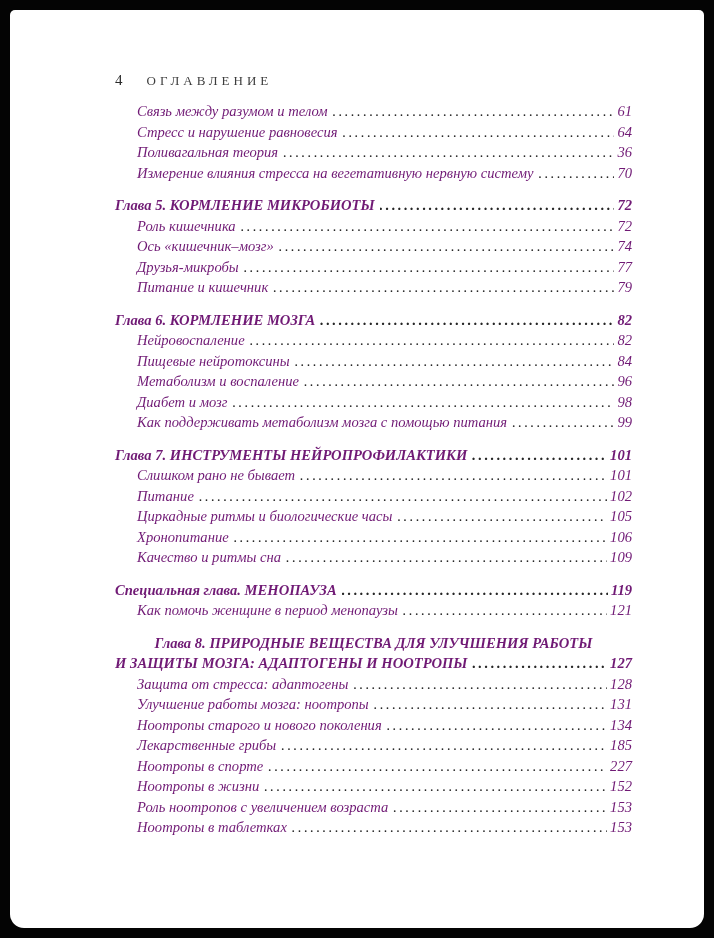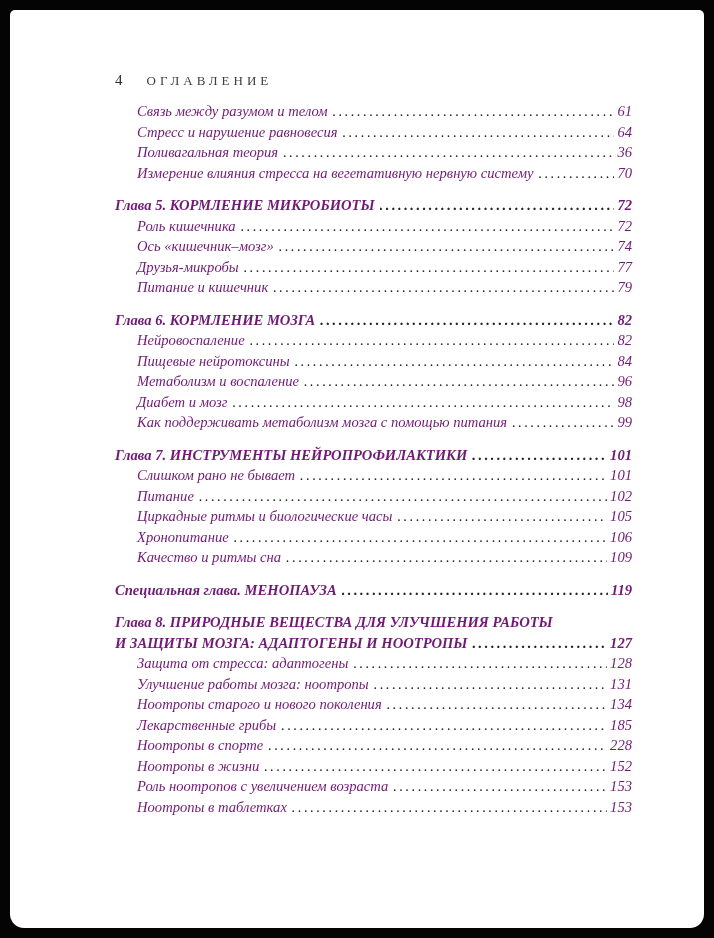--- a/index.html
+++ b/index.html
@@ -45,20 +45,21 @@
   }
   .toc-entry {
     font-size: 14.6px;
     line-height: 20.5px;
     color: #701a75;
     font-style: italic;
   }
   .toc-entry.chapter {
     font-weight: bold;
     margin-top: 12px;
+    text-align: center;
   }
   .toc-entry.sub .toc-line {
     padding-left: 22px;
   }
   .toc-line {
     display: flex;
     align-items: baseline;
   }
   .toc-line1 {
     white-space: nowrap;
@@ -239,20 +240,27 @@
             <span class="toc-page">109</span>
           </div>
         </div>
         <div class="toc-entry chapter">
           <div class="toc-line">
             <span class="toc-label">Специальная глава. МЕНОПАУЗА</span>
             <span class="toc-dots"></span>
             <span class="toc-page">119</span>
           </div>
         </div>
+        <div class="toc-entry sub">
+          <div class="toc-line">
+            <span class="toc-label">Как помочь женщине в период менопаузы</span>
+            <span class="toc-dots"></span>
+            <span class="toc-page">121</span>
+          </div>
+        </div>
         <div class="toc-entry chapter">
           <div class="toc-line1">Глава 8. ПРИРОДНЫЕ ВЕЩЕСТВА ДЛЯ УЛУЧШЕНИЯ РАБОТЫ</div>
           <div class="toc-line">
             <span class="toc-label">И ЗАЩИТЫ МОЗГА:  АДАПТОГЕНЫ И НООТРОПЫ</span>
             <span class="toc-dots"></span>
             <span class="toc-page">127</span>
           </div>
         </div>
         <div class="toc-entry sub">
           <div class="toc-line">
@@ -279,21 +287,21 @@
           <div class="toc-line">
             <span class="toc-label">Лекарственные грибы</span>
             <span class="toc-dots"></span>
             <span class="toc-page">185</span>
           </div>
         </div>
         <div class="toc-entry sub">
           <div class="toc-line">
             <span class="toc-label">Ноотропы в спорте</span>
             <span class="toc-dots"></span>
-            <span class="toc-page">228</span>
+            <span class="toc-page">227</span>
           </div>
         </div>
         <div class="toc-entry sub">
           <div class="toc-line">
             <span class="toc-label">Ноотропы в жизни</span>
             <span class="toc-dots"></span>
             <span class="toc-page">152</span>
           </div>
         </div>
         <div class="toc-entry sub">

